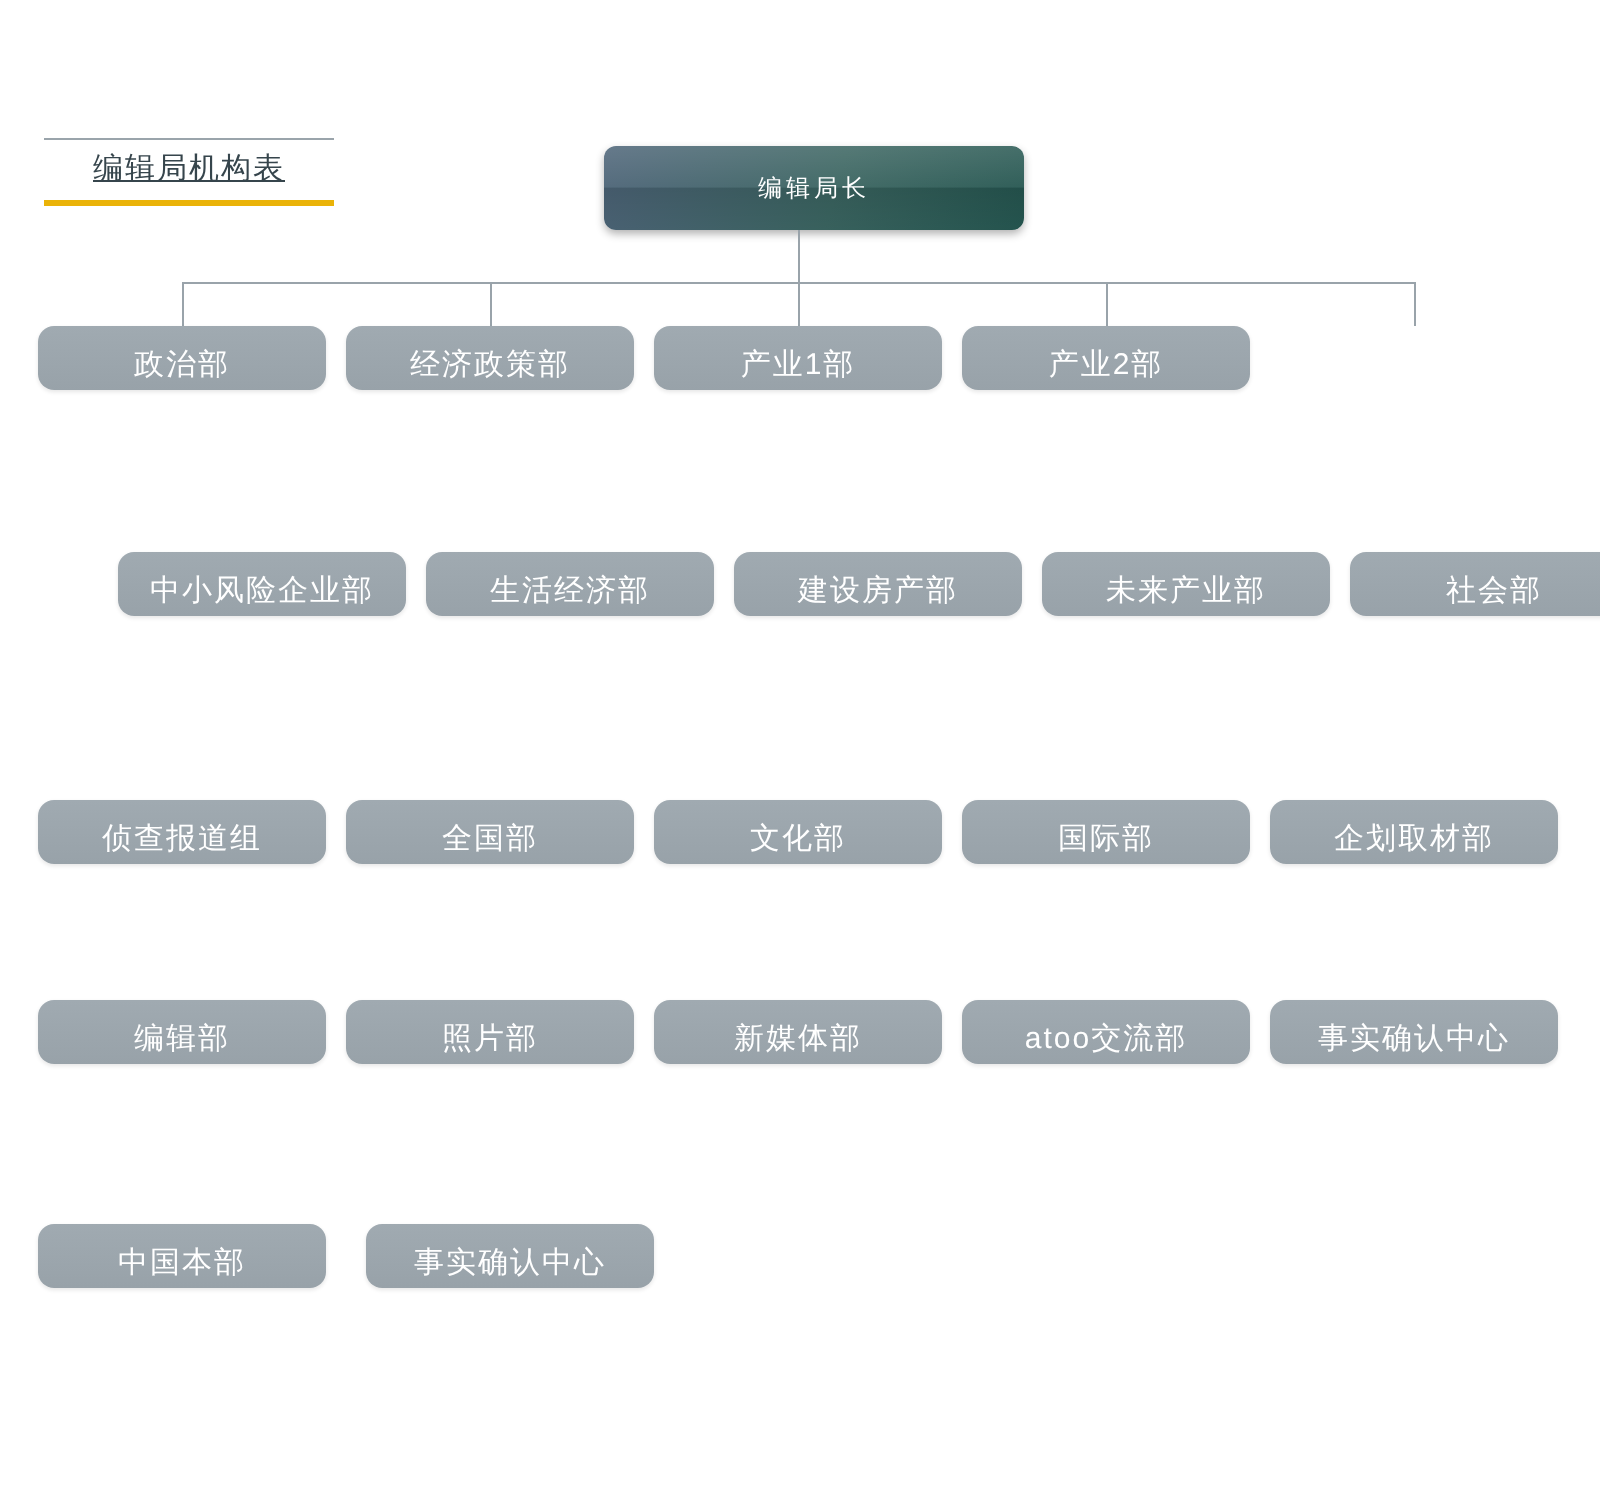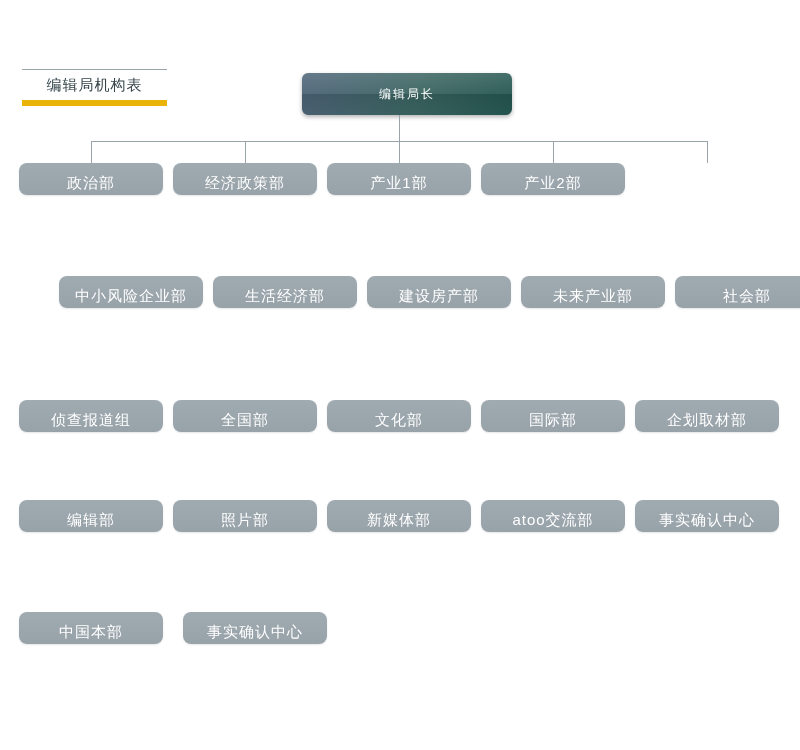--- a/index.html
+++ b/index.html
@@ -18,25 +18,26 @@
 
   
   .title-label {
     position: absolute;
     left: 22px;
     top: 69px;
     width: 145px;
     height: 30px;
     line-height: 30px;
     border-top: 1px solid #9aa4ab;
-    border-bottom: 6px solid #eab308;
+    border-bottom: 3px solid #eab308;
     text-align: center;
     font-size: 15px;
     color: #36454c;
     letter-spacing: 1px;
+    text-decoration: underline;
   }
 
   
   .root-box {
     position: absolute;
     left: 302px;
     top: 73px;
     width: 210px;
     height: 42px;
     line-height: 42px;

